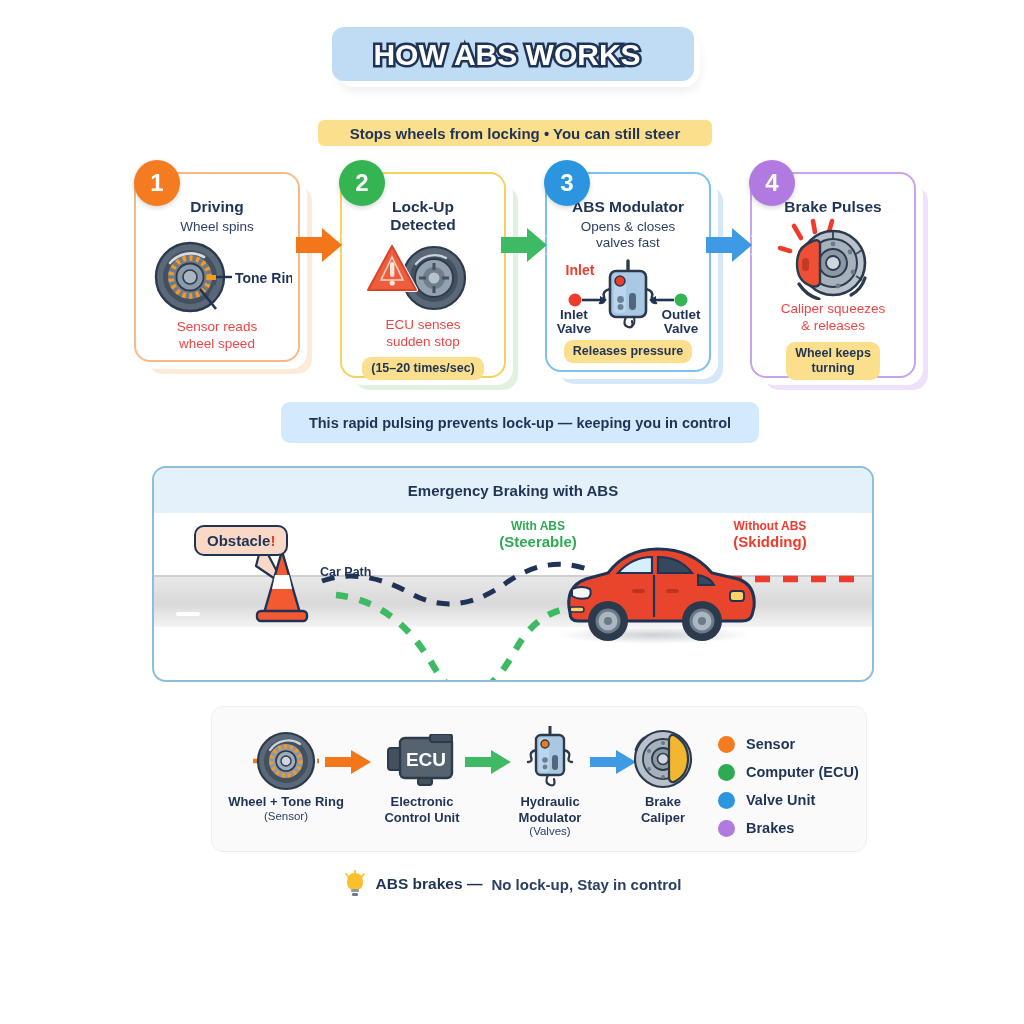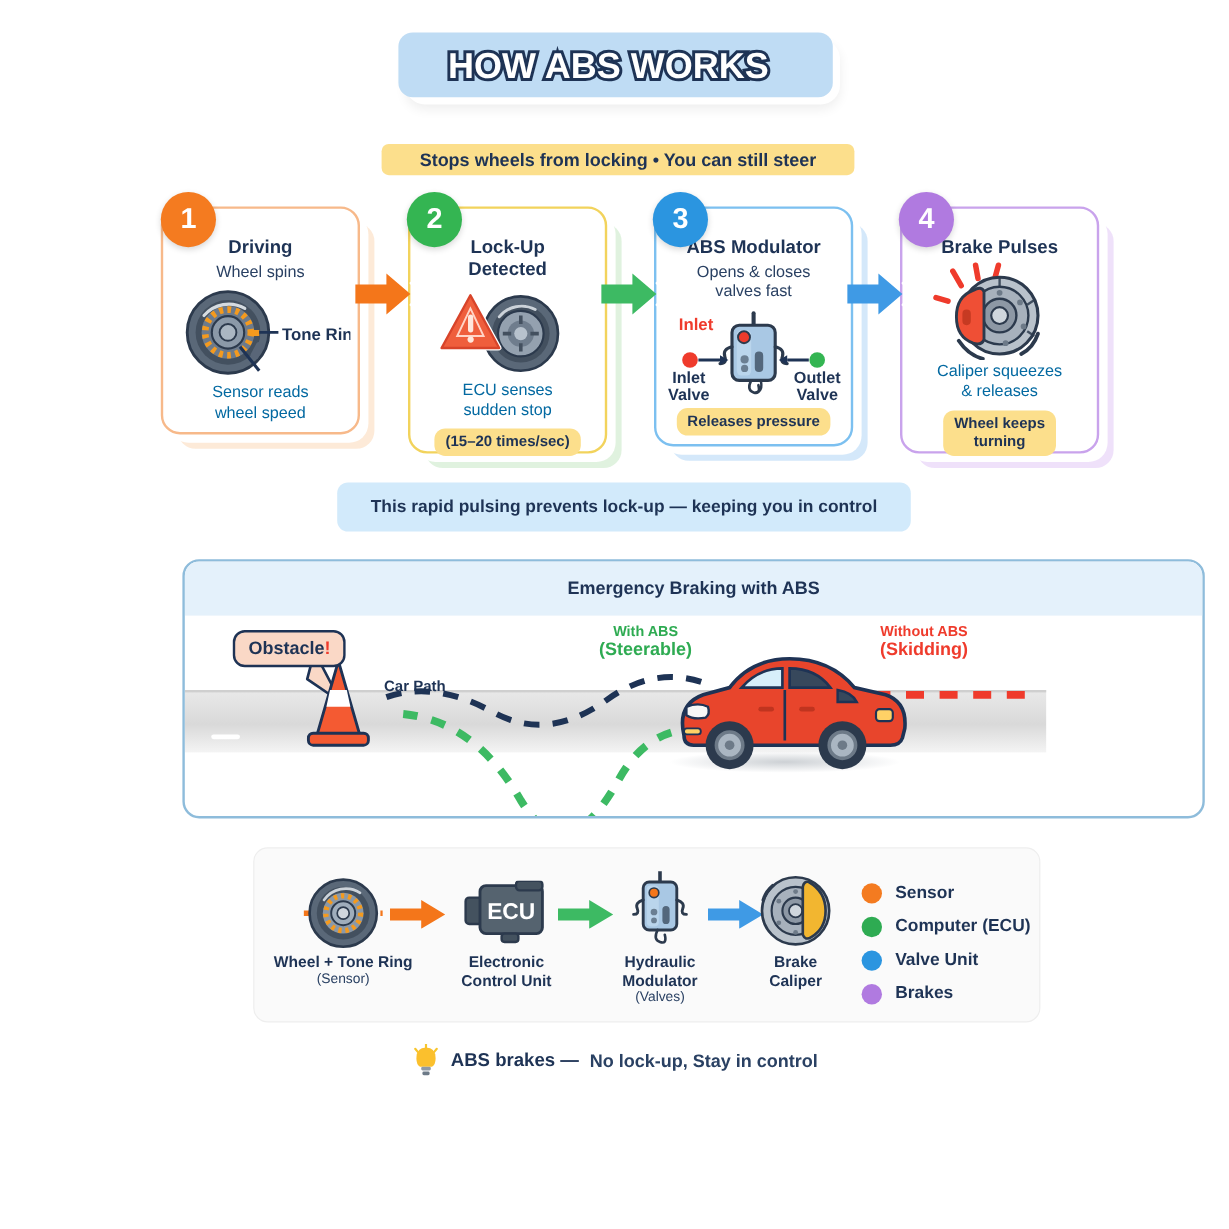--- a/index.html
+++ b/index.html
@@ -62,41 +62,41 @@
     box-shadow: 0 2px 5px rgba(0,0,0,0.16);
     z-index: 5;
   }
   .badge1 { left: 134px; top: 5px;  background: #f47b20; }
   .badge2 { left: 339px; top: 5px;  background: #34b552; }
   .badge3 { left: 544px; top: 5px;  background: #2b95e0; }
   .badge4 { left: 749px; top: 5px;  background: #b07ae0; }
 
   .card-title { font-size: 15.5px; font-weight: bold; color: #1e3355; text-align: center; line-height: 1.15; }
   .card-sub { font-size: 13.5px; color: #2a4163; text-align: center; line-height: 1.2; margin-top: 3px; }
-  .card-foot { font-size: 13.5px; color: #0369a1; text-align: center; line-height: 1.25; }
+  .card-foot { font-size: 13.5px; color: #ef4444; text-align: center; line-height: 1.25; }
   .card-pill {
     background: #fcdf8c; border-radius: 9px; padding: 4px 9px;
     font-size: 12.5px; font-weight: bold; color: #1e3355; text-align: center; line-height: 1.2;
   }
   .graphic { display: flex; align-items: center; justify-content: center; }
 
   
   .connector { position: absolute; z-index: 4; }
 
   
   .callout {
     position: absolute; left: 281px; top: 402px; width: 478px; height: 41px;
     background: #d2eafb; border-radius: 9px;
     display: flex; align-items: center; justify-content: center;
   }
   .callout span { font-size: 14.5px; font-weight: bold; color: #1e3355; }
 
   
   .scenario {
-    position: absolute; left: 152px; top: 466px; width: 852px; height: 216px;
+    position: absolute; left: 152px; top: 466px; width: 722px; height: 216px;
     border: 2px solid #8ebcdb; border-radius: 14px; background: #ffffff;
     overflow: hidden;
   }
   .scenario-header {
     height: 45px; background: #e4f1fb;
     display: flex; align-items: center; justify-content: center;
   }
   .scenario-header span { font-size: 15px; font-weight: bold; color: #1e3355; }
   .sc-label { position: absolute; text-align: center; line-height: 1.2; }
   .sc-label .big { font-size: 12px; font-weight: bold; display: block; }

